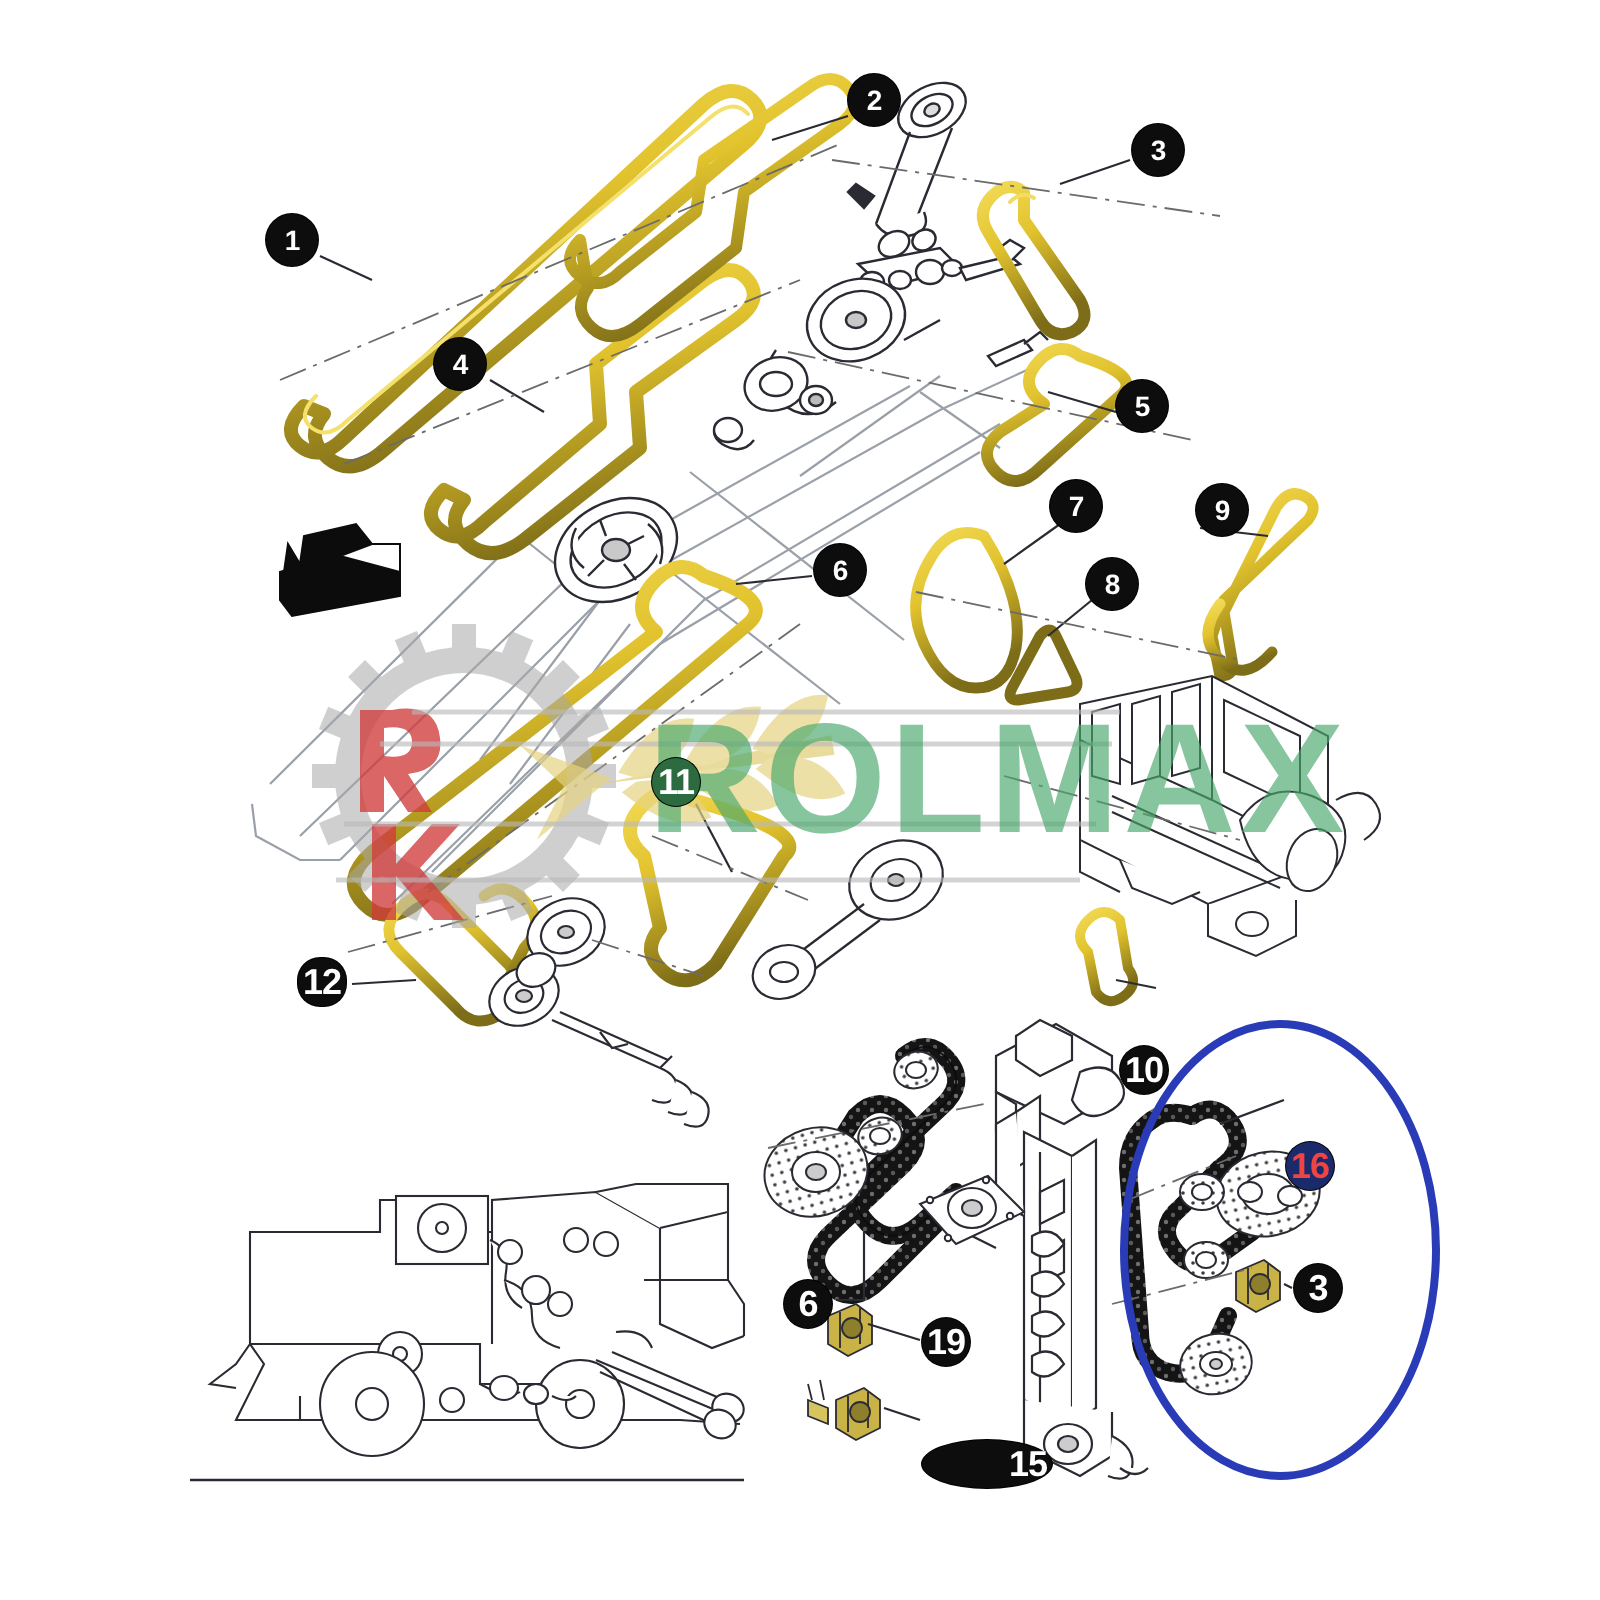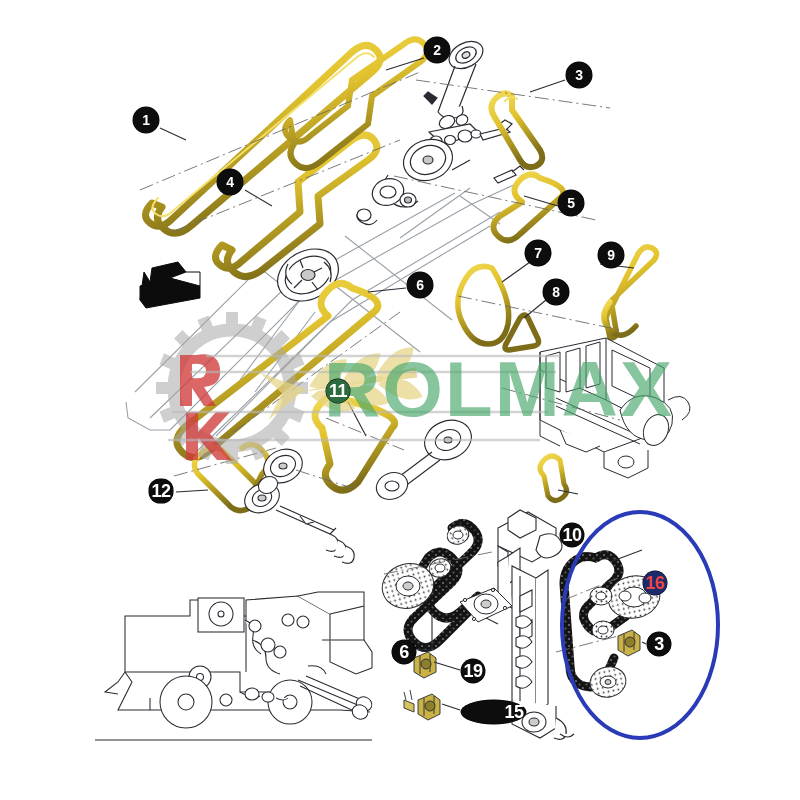--- a/index.html
+++ b/index.html
@@ -429,18 +429,18 @@
       <div class="badge" style="left: 558px; top: 190px;">5</div>
       <div class="badge" style="left: 407px; top: 272px;">6</div>
       <div class="badge" style="left: 525px; top: 240px;">7</div>
       <div class="badge" style="left: 543px; top: 279px;">8</div>
       <div class="badge" style="left: 598px; top: 242px;">9</div>
       <div class="badge b2" style="left: 560px; top: 483px; margin-top: 40px;">10</div>
       <div class="badge green b2" style="left: 326px; top: 379px;">11</div>
       <div class="badge b2" style="left: 149px; top: 479px; border-radius: 11px;">12</div>
       <div class="badge b2" style="left: 392px; top: 640px;">6</div>
       <div class="badge b2" style="left: 461px; top: 659px;">19</div>
-      <div class="badge b2" style="left: 461px; top: 700px; padding-left: 41px;">15</div>
+      <div class="badge b2" style="left: 461px; top: 720px; padding-left: 41px;">15</div>
       <div class="badge blue b2" style="left: 643px; top: 535px;">16</div>
       <div class="badge b2" style="left: 647px; top: 632px;">3</div>
     </div>
 
 </div>
 
 </body></html>

